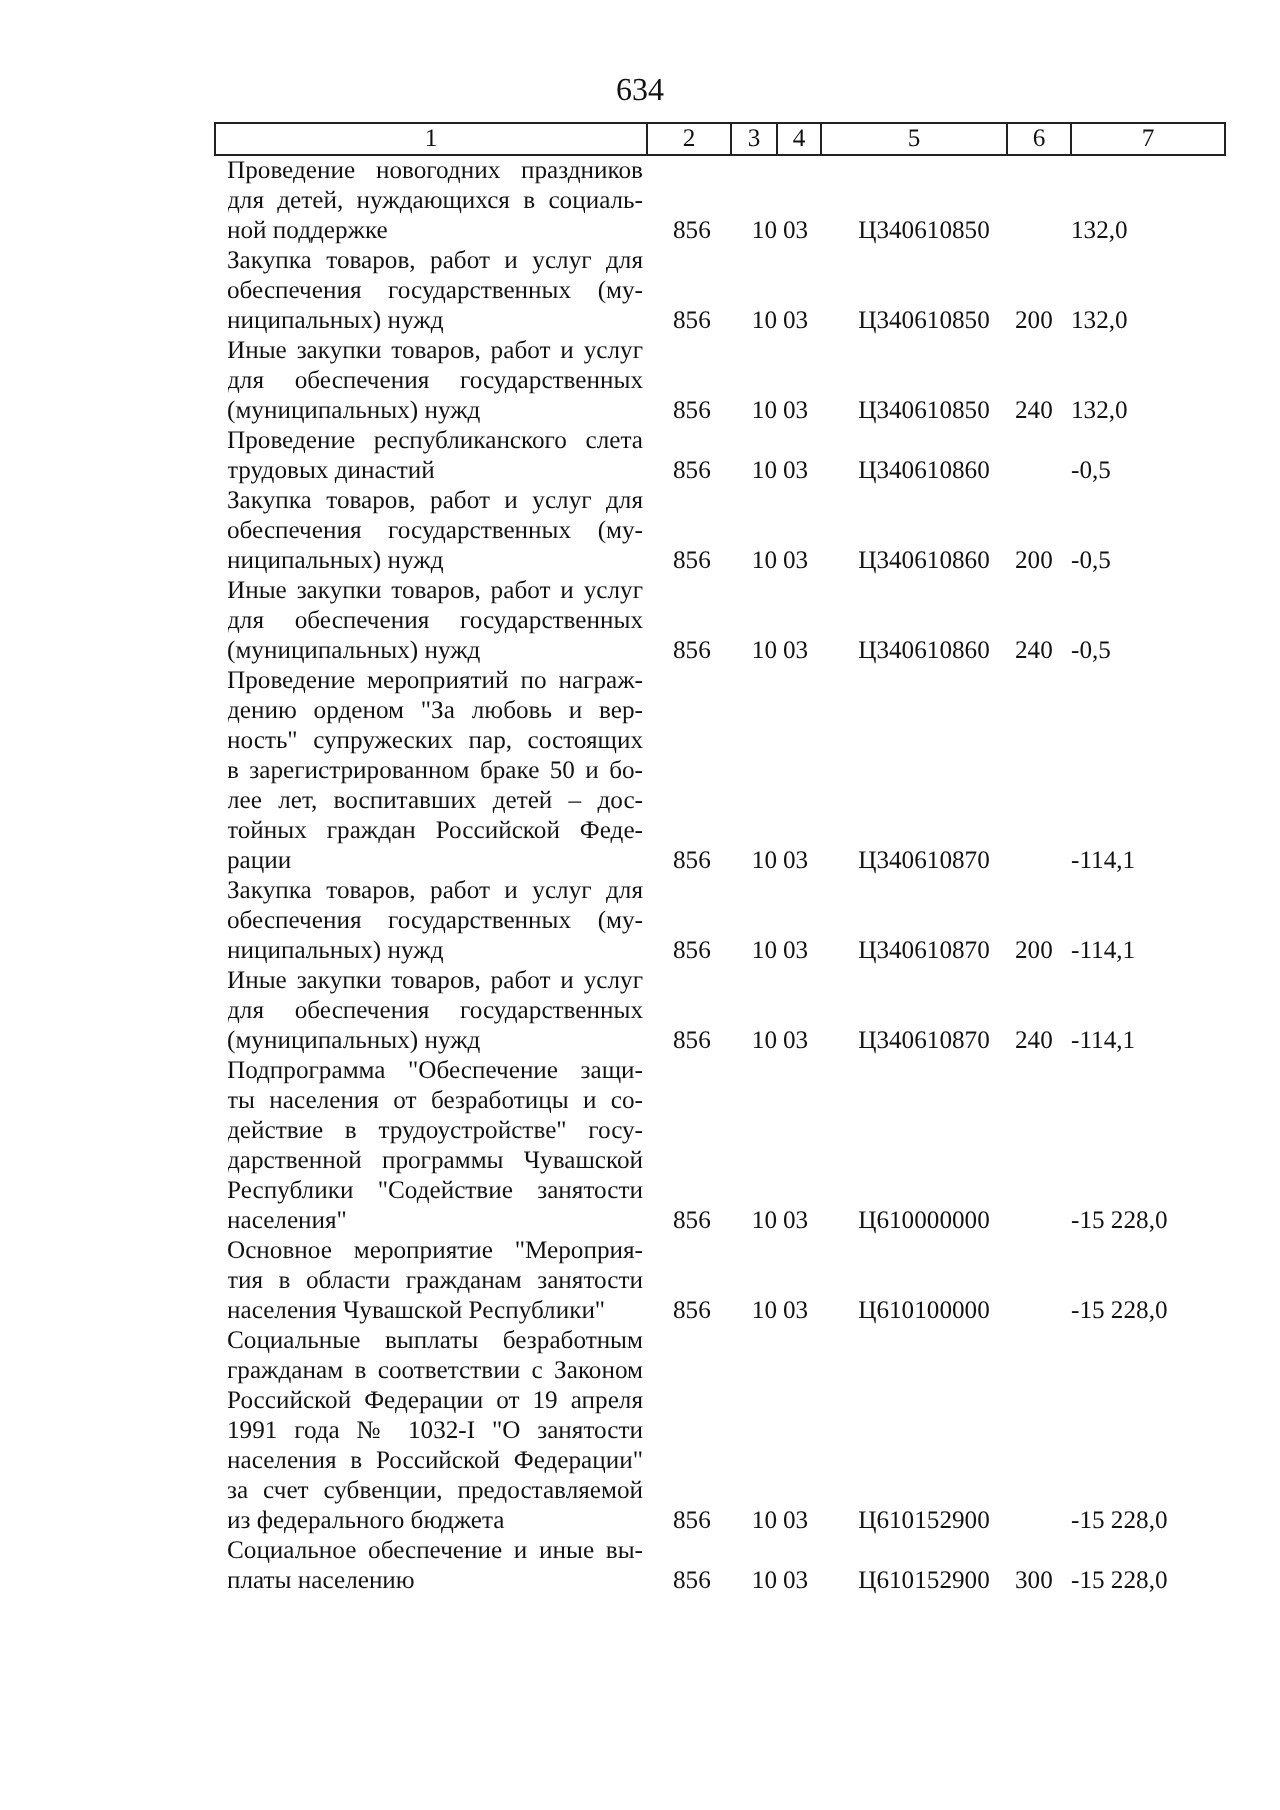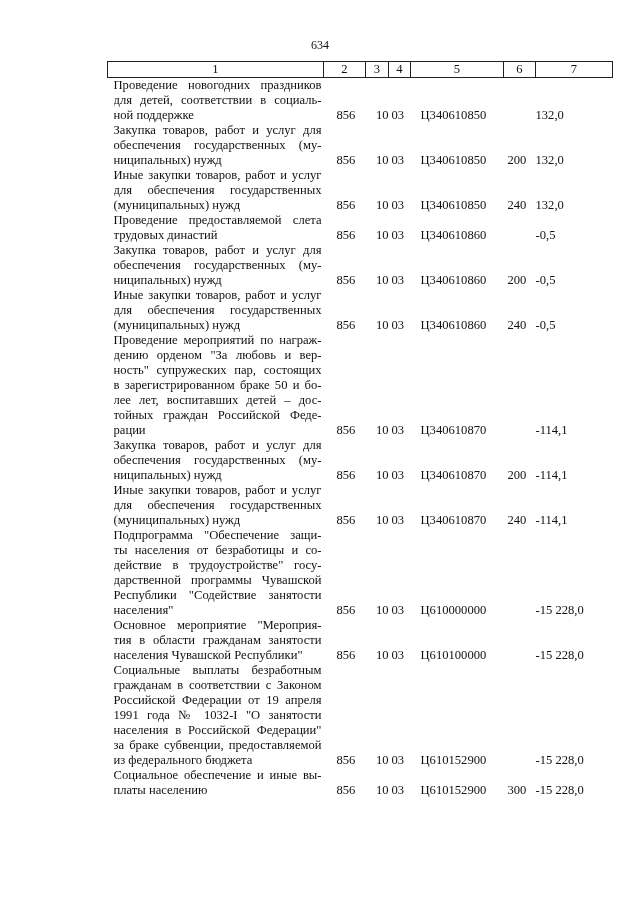--- a/index.html
+++ b/index.html
@@ -3,21 +3,21 @@
 <meta charset="utf-8">
 <style>
   html, body { margin: 0; padding: 0; background: #ffffff; }
   body {
     width: 640px; height: 905px; position: relative; overflow: hidden;
     font-family: "Liberation Serif", "DejaVu Serif", serif;
     color: #111111;
   }
   .page-number {
     position: absolute; top: 38px; left: 0; width: 640px;
-    text-align: center; font-size: 12px; line-height: 15px;
+    text-align: center; font-size: 16px; line-height: 15px;
   }
   table.budget {
     position: absolute; left: 107px; top: 61px;
     border-collapse: collapse; table-layout: fixed;
     font-size: 12.6px; line-height: 15px;
   }
   table.budget col.c1 { width: 216px; }
   table.budget col.c2 { width: 42px; }
   table.budget col.c3 { width: 23px; }
   table.budget col.c4 { width: 22px; }
@@ -33,21 +33,21 @@
   }
   table.budget tbody td.name {
     padding-left: 6px; padding-right: 2px;
     white-space: normal; text-align: justify; margin-top: 28px;
   }
   .name .ln { display: block; text-align: justify; text-align-last: justify; height: 15px; overflow: hidden; }
   .name .ln.last { text-align-last: left; }
   td.gr { padding-left: 13px !important; }
   td.rz { padding-left: 3px !important; text-align: right; }
   td.pr { padding-left: 3px !important; font-family: Liberation Serif, serif; }
-  td.csr { padding-left: 10px !important; }
+  td.csr { padding-left: 10px !important; text-align: center; }
   td.vr { padding-left: 4px !important; }
   td.sum { text-align: left; padding-right: 6px !important; }
 </style>
 </head>
 <body>
 
 <div class="page-number">634</div>
 
 <table class="budget">
   <colgroup>
@@ -67,21 +67,21 @@
       <th>4</th>
       <th>5</th>
       <th>6</th>
       <th>7</th>
     </tr>
   </thead>
   <tbody id="tbody">
       <tr>
         <td class="name">
           <span class="ln">Проведение новогодних праздников</span>
-          <span class="ln">для детей, соответствии в социаль-</span>
+          <span class="ln">для детей, нуждающихся в социаль-</span>
           <span class="ln last">ной поддержке</span>
         </td>
         <td class="gr">856</td>
         <td class="rz">10</td>
         <td class="pr">03</td>
         <td class="csr">Ц340610850</td>
         <td class="vr"></td>
         <td class="sum">132,0</td>
       </tr>
       <tr>
@@ -105,21 +105,21 @@
         </td>
         <td class="gr">856</td>
         <td class="rz">10</td>
         <td class="pr">03</td>
         <td class="csr">Ц340610850</td>
         <td class="vr">240</td>
         <td class="sum">132,0</td>
       </tr>
       <tr>
         <td class="name">
-          <span class="ln">Проведение предоставляемой слета</span>
+          <span class="ln">Проведение республиканского слета</span>
           <span class="ln last">трудовых династий</span>
         </td>
         <td class="gr">856</td>
         <td class="rz">10</td>
         <td class="pr">03</td>
         <td class="csr">Ц340610860</td>
         <td class="vr"></td>
         <td class="sum">-0,5</td>
       </tr>
       <tr>
@@ -220,21 +220,21 @@
         <td class="vr"></td>
         <td class="sum">-15 228,0</td>
       </tr>
       <tr>
         <td class="name">
           <span class="ln">Социальные выплаты безработным</span>
           <span class="ln">гражданам в соответствии с Законом</span>
           <span class="ln">Российской Федерации от 19 апреля</span>
           <span class="ln">1991 года № 1032-I "О занятости</span>
           <span class="ln">населения в Российской Федерации"</span>
-          <span class="ln">за браке субвенции, предоставляемой</span>
+          <span class="ln">за счет субвенции, предоставляемой</span>
           <span class="ln last">из федерального бюджета</span>
         </td>
         <td class="gr">856</td>
         <td class="rz">10</td>
         <td class="pr">03</td>
         <td class="csr">Ц610152900</td>
         <td class="vr"></td>
         <td class="sum">-15 228,0</td>
       </tr>
       <tr>

